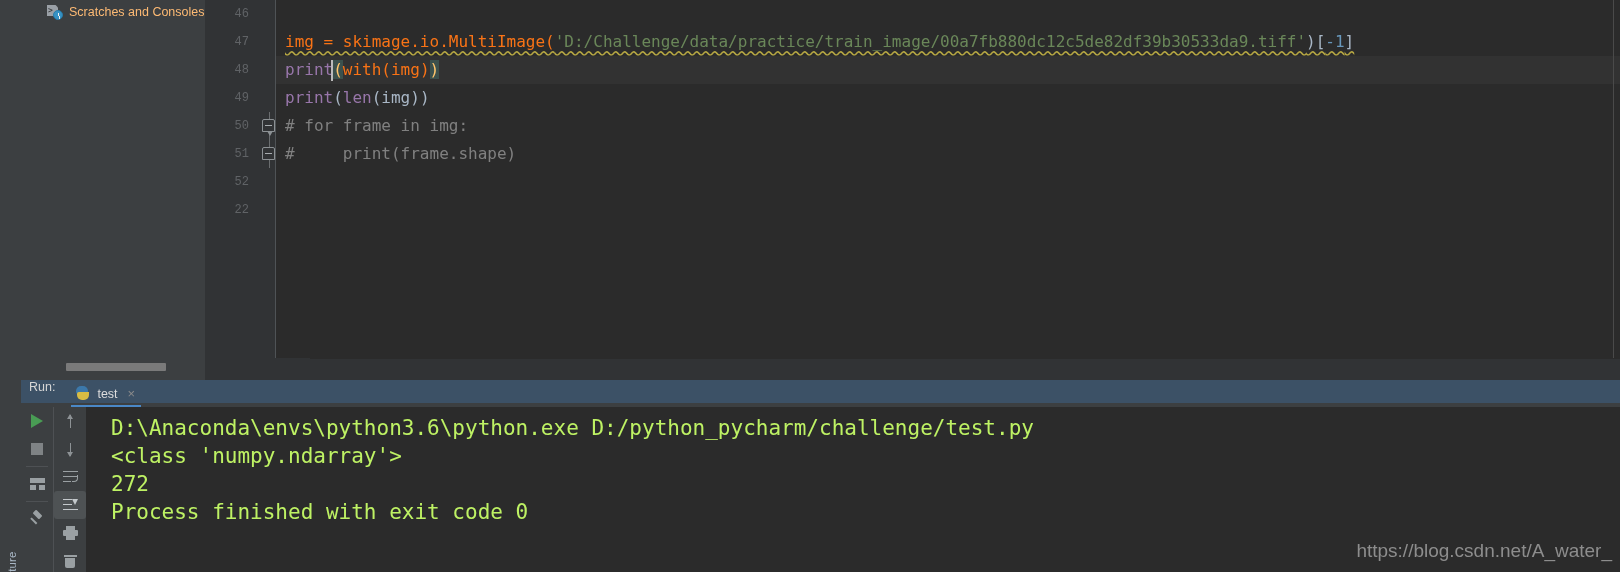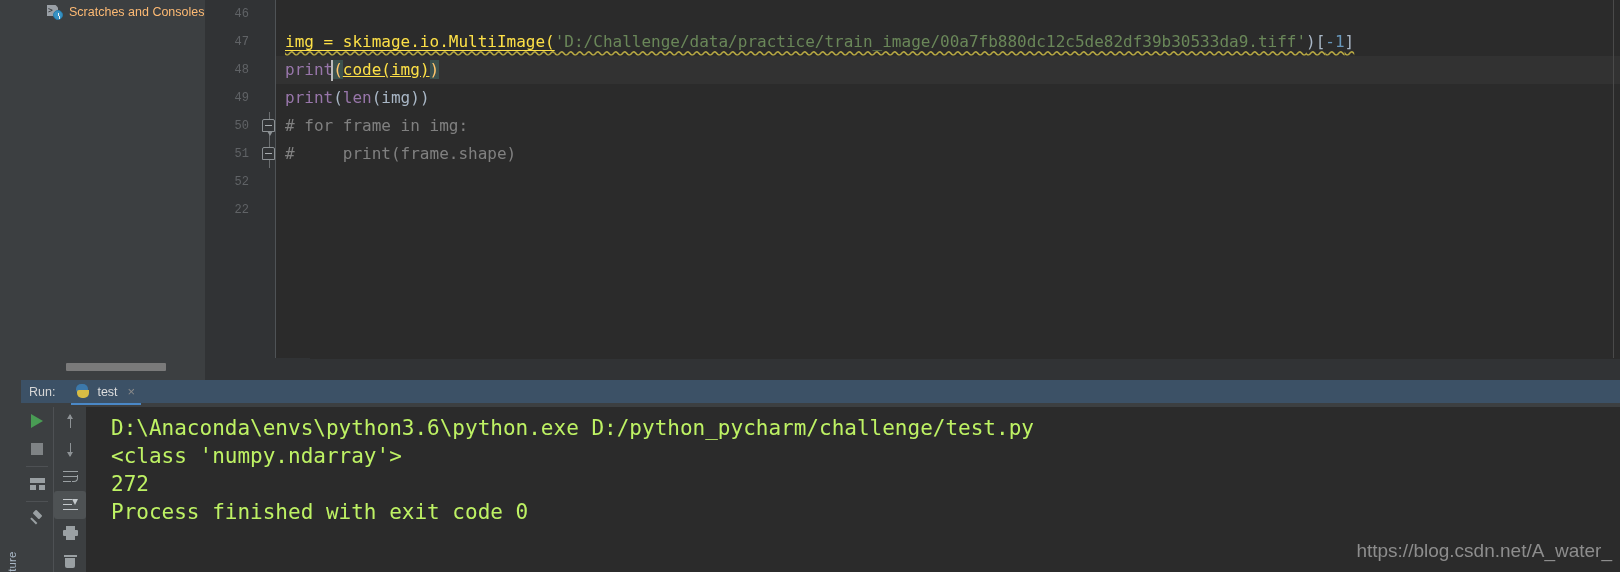--- a/index.html
+++ b/index.html
@@ -204,21 +204,21 @@
   .code-line.current {
     background: #323232;
   }
   .caret {
     position: absolute;
     top: 4px;
     width: 2px;
     height: 21px;
     background: #bbbbbb;
   }
-  .tok-default  { color: #fde047; text-decoration: underline; }
+  .tok-default  { color: #f97316; }
   .tok-func     { color: #9876aa; }
   .tok-string   { color: #6a8759; }
   .tok-number   { color: #6897bb; }
   .tok-comment  { color: #808080; }
   .tok-paren    { color: #a9b7c6; }
   .tok-brkt-hl  { color: #ffc66d; background: #3b514d; }
   .tok-punct    { color: #a9b7c6; }
   .wavy {
     text-decoration: underline wavy #b5a642;
     text-decoration-skip-ink: none;
@@ -249,21 +249,21 @@
     left: 21px; top: 380px;
     width: 1599px; height: 192px;
     background: #3c3f41;
   }
   .run-header {
     position: absolute;
     left: 0; top: 0;
     width: 1599px; height: 23px;
     background: #3c5166;
     display: flex;
-    align-items: center;
+    align-items: flex-start;
   }
   .run-label {
     font-size: 12.5px;
     color: #d6d6d6;
     margin-left: 8px;
     margin-right: 16px;
   }
   .run-tab {
     position: relative;
     height: 27px;
@@ -585,21 +585,21 @@
       </div>
       <div class="fold-slot"></div>
       <div class="fold-slot"></div>
     </div>
 
     <div class="code-area">
       <div class="code-line"><span></span></div>
 
       <div class="code-line"><span class="wavy"><span class="tok-default">img = skimage.io.MultiImage(</span><span class="tok-string">'D:/Challenge/data/practice/train_image/00a7fb880dc12c5de82df39b30533da9.tiff'</span><span class="tok-punct">)[</span><span class="tok-number">-1</span><span class="tok-punct">]</span></span></div>
 
-      <div class="code-line current"><span class="tok-func">print</span><span class="tok-brkt-hl">(</span><span class="tok-default">code(img)</span><span class="tok-brkt-hl">)</span><span class="caret" style="left:55px"></span></div>
+      <div class="code-line current"><span class="tok-func">print</span><span class="tok-brkt-hl">(</span><span class="tok-default">with(img)</span><span class="tok-brkt-hl">)</span><span class="caret" style="left:55px"></span></div>
 
       <div class="code-line"><span class="tok-func">print</span><span class="tok-paren">(</span><span class="tok-func">len</span><span class="tok-paren">(img))</span></div>
 
       <div class="code-line"><span class="tok-comment"># for frame in img:</span></div>
 
       <div class="code-line"><span class="tok-comment">#     print(frame.shape)</span></div>
 
       <div class="code-line"><span></span></div>
 
       <div class="code-line"><span></span></div>

